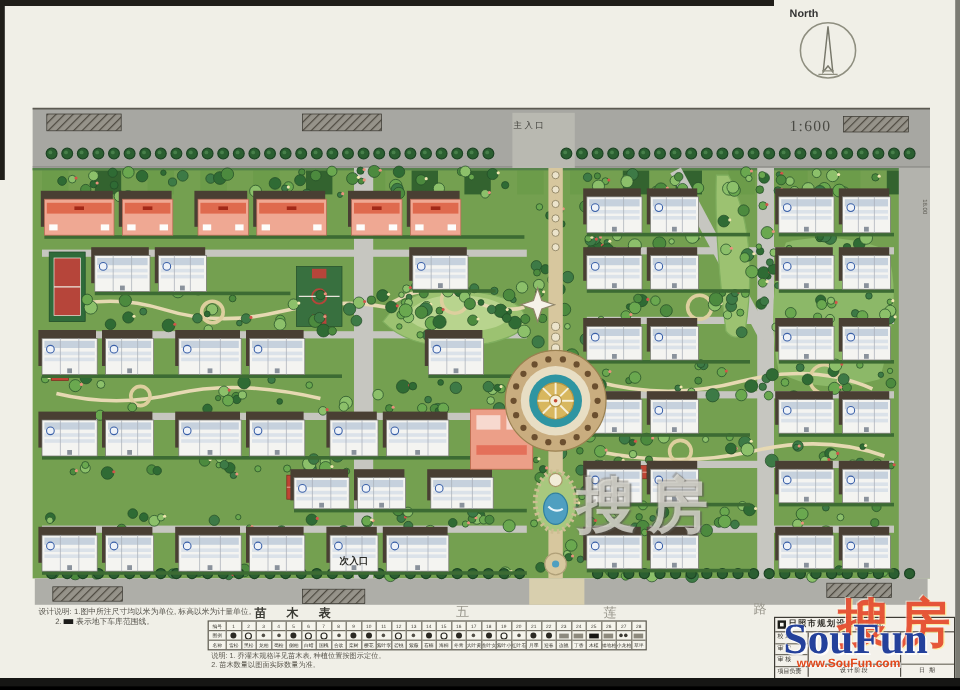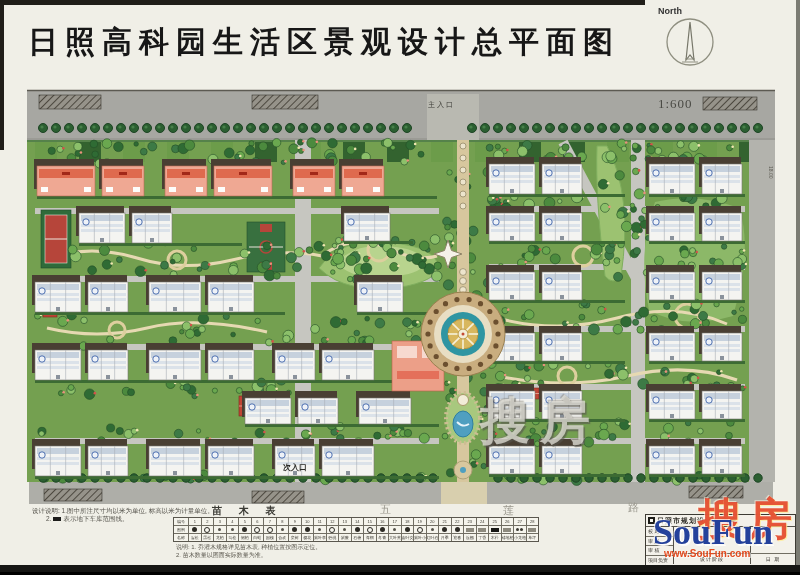--- a/index.html
+++ b/index.html
@@ -81,21 +81,20 @@
     text-shadow:1.5px 1.5px 0 rgba(255,255,255,.85),-1px -1px 0 rgba(255,255,255,.7);}
   .brand-site{position:absolute;left:664px;top:548px;font-size:10px;font-weight:bold;color:#e2491d;
     z-index:7;white-space:nowrap;text-shadow:1px 1px 0 rgba(255,255,255,.7);}
 </style>
 </head>
 <body>
 
 <div class="stage">
   <div class="paper"></div>
 
-  <h1 class="page-title">日照高科园生活区景观设计总平面图</h1>
 
   <div class="north">
     <div class="north-label">North</div>
     <svg width="64" height="52" viewBox="0 0 64 52">
       <circle cx="32" cy="26" r="23" fill="none" stroke="#8f8f80" stroke-width="1.3"></circle>
       <path d="M32,6 L28,44 L32,39 L36,44 Z" fill="none" stroke="#77776a" stroke-width="1.2"></path>
       <path d="M24,46 L40,46 M27,43 L37,43" stroke="#8f8f80" stroke-width="1"></path>
     </svg>
     <div class="north-scale">1:600</div>
   </div>

